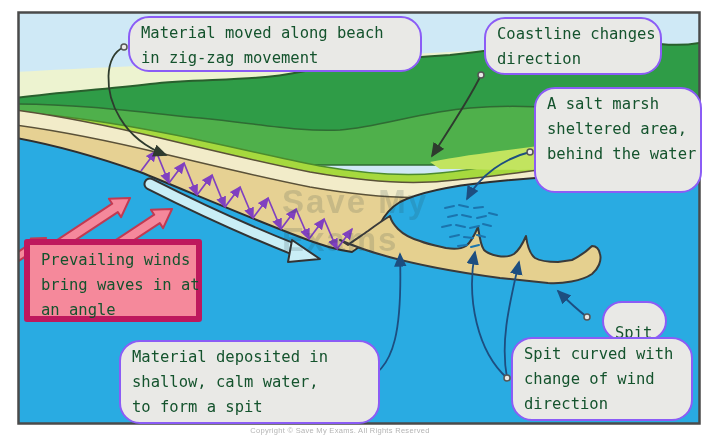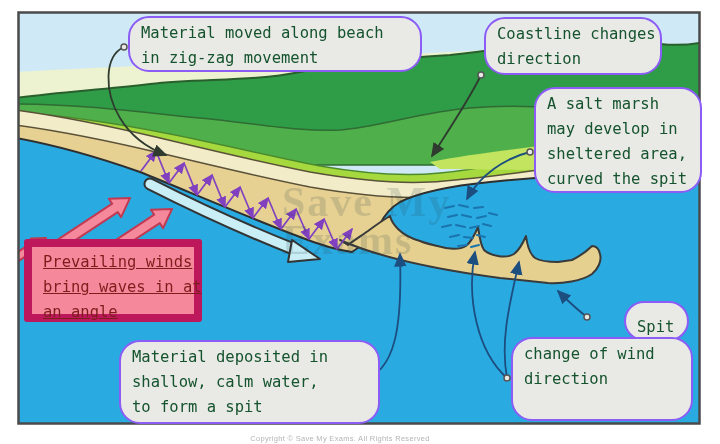--- a/index.html
+++ b/index.html
@@ -2,26 +2,26 @@
 <html><head>
 <meta charset="utf-8">
 <style>
   html,body{margin:0;padding:0;background:#ffffff;}
   #stage{position:relative;width:720px;height:444px;background:#ffffff;overflow:hidden;
          font-family:"DejaVu Sans Mono","Liberation Mono",monospace;}
   #scene{position:absolute;left:0;top:0;}
   .label{position:absolute;background:#e9e9e6;border:2px solid #8b5cf6;border-radius:21px;
          color:#14532d;font-size:15.5px;line-height:25px;padding:3px 11px;box-sizing:border-box;
          white-space:nowrap;}
-  .label.pink{background:#f5899b;border:8px solid #be185d;border-radius:3px;color:#7f1d1d;text-decoration:underline;}
-  .wmark{position:absolute;left:282px;top:183px;font-family:Liberation Serif, serif;
-         font-weight:bold;font-size:42px;line-height:38px;letter-spacing:2px;
+  .label.pink{background:#f5899b;border:6px solid #be185d;border-radius:3px;color:#14532d;}
+  .wmark{position:absolute;left:282px;top:183px;font-family:Liberation Sans, sans-serif;
+         font-weight:bold;font-size:33px;line-height:38px;letter-spacing:2px;
          color:rgba(35,65,70,0.16);pointer-events:none;}
   .copyright{position:absolute;left:0;top:426px;width:680px;text-align:center;
-         font-family:"Liberation Sans",sans-serif;font-size:7.5px;color:#b4b4b4;letter-spacing:.3px;margin-top:8px;}
+         font-family:"Liberation Sans",sans-serif;font-size:7.5px;color:#b4b4b4;letter-spacing:.3px;}
 </style>
 </head>
 <body>
 
 <div id="stage">
 
 <svg id="scene" width="720" height="444" viewBox="0 0 720 444">
   <defs>
     <clipPath id="frameclip">
           <rect x="19" y="13" width="680" height="410"></rect>
@@ -166,41 +166,41 @@
   <div>in zig-zag movement</div>
 </div>
 
 <div class="label" style="left:484px;top:17px;width:178px;height:58px;">
   <div>Coastline changes</div>
   <div>direction</div>
 </div>
 
 <div class="label" style="left:534px;top:87px;width:168px;height:106px;">
   <div>A salt marsh</div>
-  <div>may develop in</div>
   <div>sheltered area,</div>
-  <div>curved the spit</div>
+  <div>behind the water</div>
 </div>
 
 <div class="label pink" style="left:24px;top:239px;width:178px;height:83px;">
   <div>Prevailing winds</div>
   <div>bring waves in at</div>
   <div>an angle</div>
 </div>
 
 <div class="label" style="left:119px;top:340px;width:261px;height:84px;">
   <div>Material deposited in</div>
   <div>shallow, calm water,</div>
   <div>to form a spit</div>
 </div>
 
-<div class="label" style="left:624px;top:301px;width:65px;height:40px;padding-top:12px;">
+<div class="label" style="left:602px;top:301px;width:65px;height:40px;padding-top:18px;">
   <div>Spit</div>
 </div>
 
 <div class="label" style="left:511px;top:337px;width:182px;height:84px;">
+  <div>Spit curved with</div>
   <div>change of wind</div>
   <div>direction</div>
 </div>
 
 <div class="copyright">Copyright © Save My Exams. All Rights Reserved</div>
 
 </div>
 
 </body></html>

